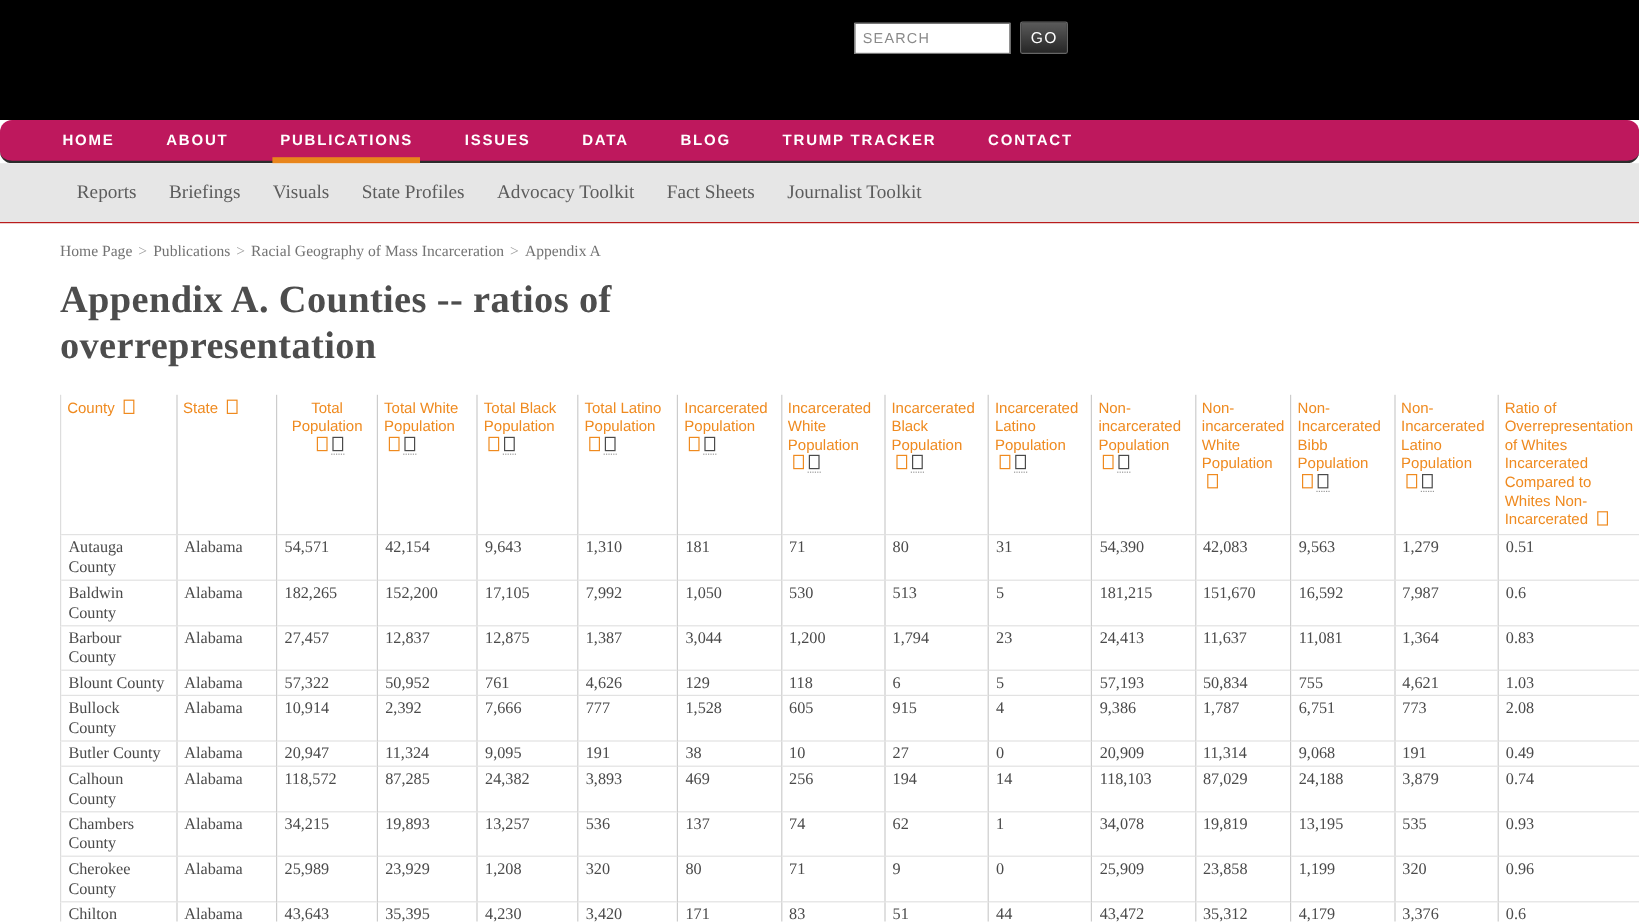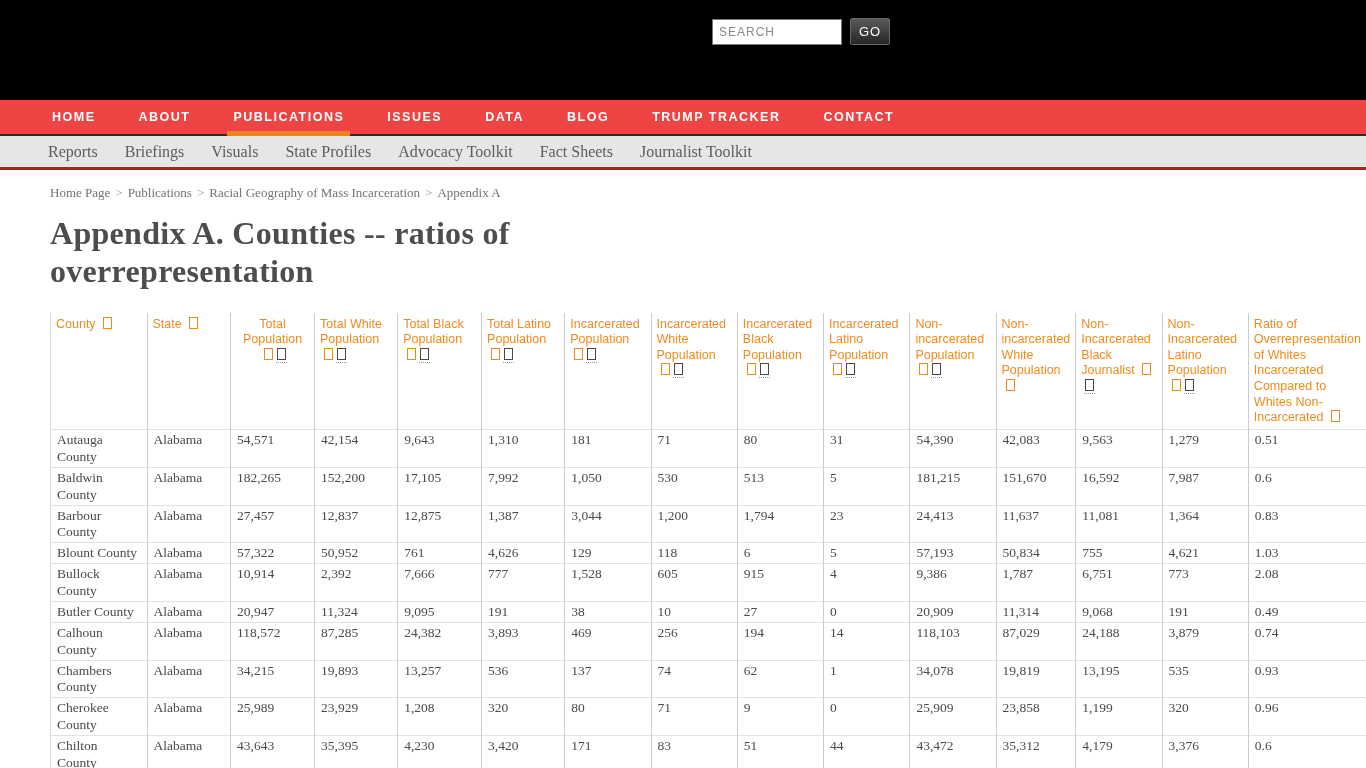--- a/index.html
+++ b/index.html
@@ -12,31 +12,31 @@
   .search-input { width:130px; height:26px; border:1px solid #777; background:#fff;
                   font-family:"Liberation Sans", sans-serif; font-size:12px; letter-spacing:1px;
                   color:#333; padding:0 6px; outline:none; }
   .search-input::placeholder { color:#8a8a8a; }
   .go-btn { margin-left:8px; height:27px; padding:0 8px;
             background:linear-gradient(#5a5a5a,#262626); color:#fff;
             border:1px solid #666; border-radius:2px;
             font-family:"Liberation Sans", sans-serif; font-size:13px; letter-spacing:1px; cursor:pointer; }
 
   
-  .mainnav { width:100%; height:36px; background:#ef4444; border-bottom:2px solid #2c2c2c; }
+  .mainnav { width:100%; height:36px; background:#be185d; border-bottom:2px solid #2c2c2c;border-radius:10px; }
   .mainnav ul { list-style:none; display:flex; height:100%; padding-left:52px; }
   .mainnav li { position:relative; height:100%; display:flex; align-items:center;
                 margin-right:43px; cursor:pointer; }
   .mainnav a { color:#fff; text-decoration:none; font-family:"Liberation Sans", sans-serif;
                font-size:12.5px; font-weight:bold; letter-spacing:1.5px; }
   .mainnav li.active::after { content:""; position:absolute; left:-6px; right:-6px; bottom:-2px;
                height:5px; background:#e8851c; }
 
   
-  .subnav { width:100%; height:34px; background:#e6e6e6; border-bottom:3px solid #b91c1c; }
+  .subnav { width:100%; height:50px; background:#e6e6e6; border-bottom:1px solid #b91c1c;padding-left:16px; }
   .subnav ul { list-style:none; display:flex; height:100%; align-items:center; padding-left:48px; }
   .subnav li { margin-right:27px; cursor:pointer; }
   .subnav a { color:#5c5c5c; text-decoration:none; font-size:16px; }
 
   
   .content { padding:15px 0 0 50px; }
   .breadcrumb { font-size:13px; color:#9a9a9a; margin-bottom:14px; }
   .breadcrumb a { color:#737373; text-decoration:none;margin-top:21px; }
   .crumb-sep { margin:0 5px; }
   h1.page-title { font-size:32px; font-weight:bold; color:#4d4d4d; line-height:1.18;
@@ -121,21 +121,21 @@
           <th style="width: 88px; text-align: center;"><span>Total Population </span><span class="sort-box"></span><span class="sort-box dark"></span></th>
           <th style="width: 87px;"><span>Total White Population </span><span class="sort-box"></span><span class="sort-box dark"></span></th>
           <th style="width: 88px;"><span>Total Black Population </span><span class="sort-box"></span><span class="sort-box dark"></span></th>
           <th style="width: 87px;"><span>Total Latino Population </span><span class="sort-box"></span><span class="sort-box dark"></span></th>
           <th style="width: 88px;"><span>Incarcerated Population </span><span class="sort-box"></span><span class="sort-box dark"></span></th>
           <th style="width: 88px;"><span>Incarcerated White Population </span><span class="sort-box"></span><span class="sort-box dark"></span></th>
           <th style="width: 88px;"><span>Incarcerated Black Population </span><span class="sort-box"></span><span class="sort-box dark"></span></th>
           <th style="width: 88px;"><span>Incarcerated Latino Population </span><span class="sort-box"></span><span class="sort-box dark"></span></th>
           <th style="width: 88px;"><span>Non-incarcerated Population </span><span class="sort-box"></span><span class="sort-box dark"></span></th>
           <th style="width: 75px;"><span>Non-incarcerated White Population </span><span class="sort-box"></span></th>
-          <th style="width: 88px;"><span>Non-Incarcerated Black Journalist </span><span class="sort-box"></span><span class="sort-box dark"></span></th>
+          <th style="width: 88px;"><span>Non-Incarcerated Bibb Population </span><span class="sort-box"></span><span class="sort-box dark"></span></th>
           <th style="width: 88px;"><span>Non-Incarcerated Latino Population </span><span class="sort-box"></span><span class="sort-box dark"></span></th>
           <th style="width: 95px;"><span>Ratio of Overrepresentation of Whites Incarcerated Compared to Whites Non-Incarcerated </span><span class="sort-box"></span></th>
         </tr>
       </thead>
     <tbody id="tbody">
         <tr>
           <td class="county">Autauga County</td>
           <td>Alabama</td>
           <td>54,571</td>
           <td>42,154</td>

